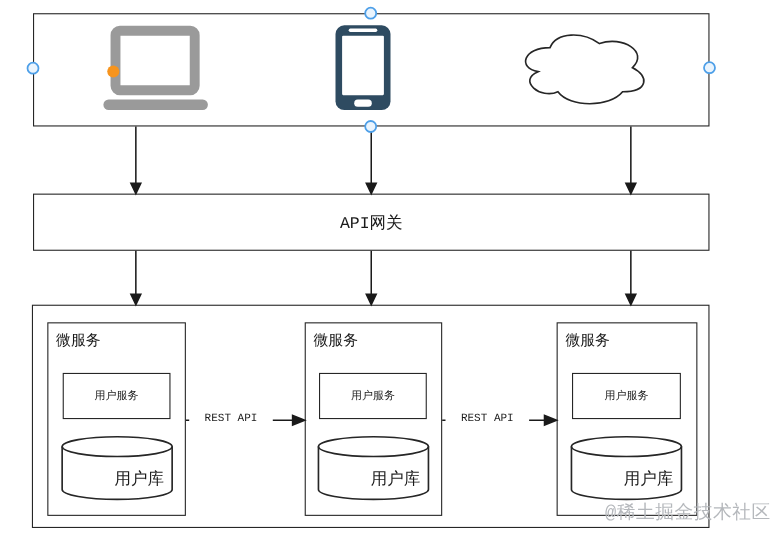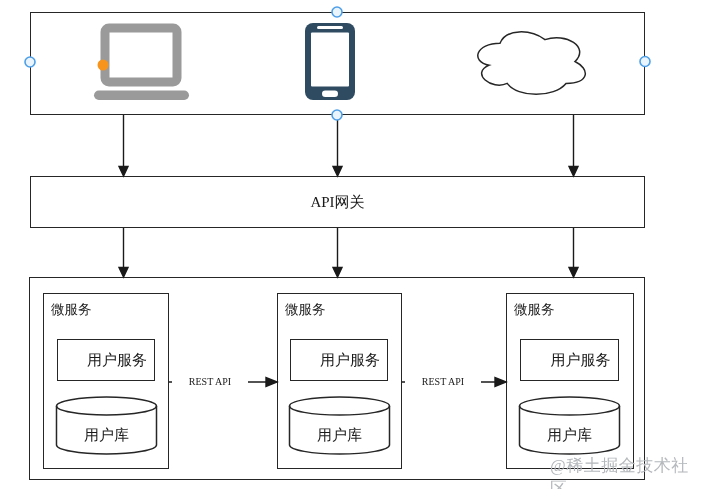--- a/index.html
+++ b/index.html
@@ -1,21 +1,21 @@
 <!DOCTYPE html>
 <html><head>
 <meta charset="utf-8">
 <style>
   html, body { margin: 0; padding: 0; background: #ffffff; }
   .stage {
     position: relative;
     width: 705px;
     height: 489px;
     background: #ffffff;
-    font-family: Liberation Serif, serif;
+    font-family: Liberation Mono, monospace;
     color: #1a1a1a;
     overflow: hidden;
   }
   .box {
     position: absolute;
     border: 1.5px solid #262626;
     box-sizing: border-box;
     background: transparent;
     z-index: 2;
   }
@@ -34,25 +34,25 @@
     display: flex;
     align-items: center;
     justify-content: center;
     text-align: center;
   }
   .api-label    { left: 30px;  top: 176px; width: 615px; height: 52px; font-size: 15px; }
   .ms-title     { font-size: 13.5px; height: 17px; top: 301px; }
   .ms-title-1   { left: 51px; }
   .ms-title-2   { left: 285px; }
   .ms-title-3   { left: 514px; }
-  .svc-label    { font-size: 15px; top: 339px; height: 42px; margin-left: 11px; }
+  .svc-label    { font-size: 10px; top: 339px; height: 42px; }
   .svc-label-1  { left: 57px;  width: 98px; }
   .svc-label-2  { left: 290px; width: 98px; }
   .svc-label-3  { left: 520px; width: 99px; }
-  .db-label     { font-size: 15px; top: 424px; height: 22px; width: 101px; }
+  .db-label     { font-size: 15px; top: 424px; height: 22px; width: 101px; margin-left: 20px; }
   .db-label-1   { left: 56px; }
   .db-label-2   { left: 289px; }
   .db-label-3   { left: 519px; }
   .rest-label   { font-size: 10px; top: 371px; height: 21px; width: 76px;
                   background: #ffffff; }
   .rest-label-1 { left: 172px; }
   .rest-label-2 { left: 405px; }
   .watermark {
     position: absolute;
     left: 550px; top: 454px;

